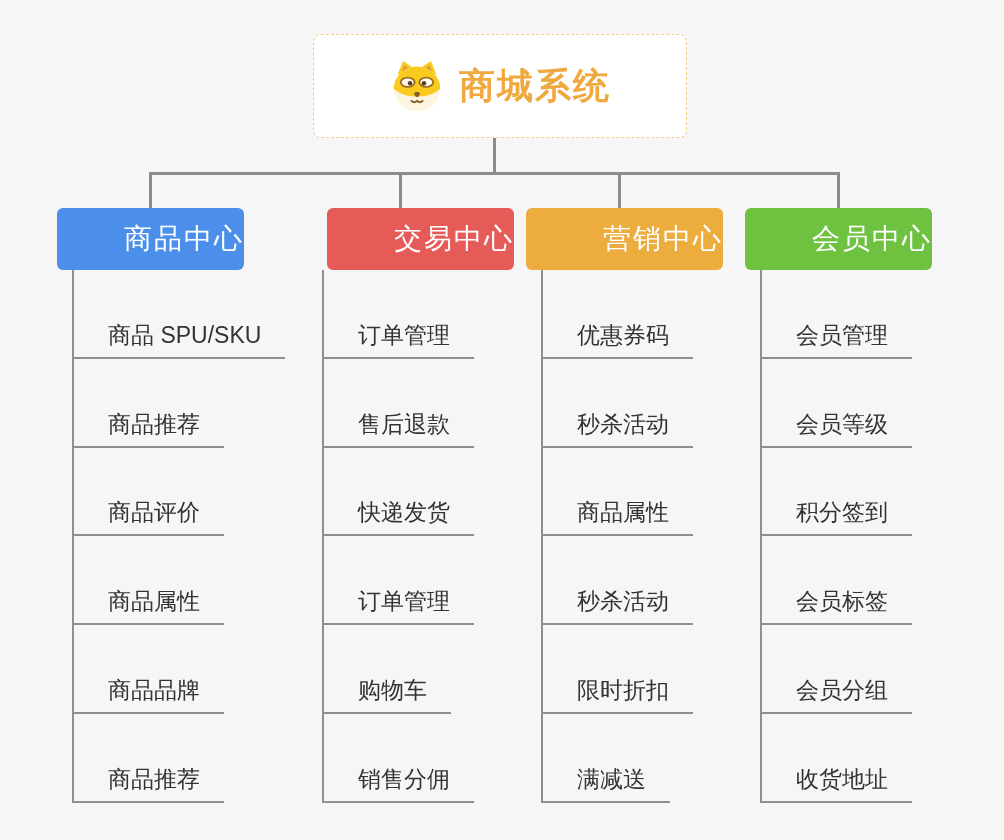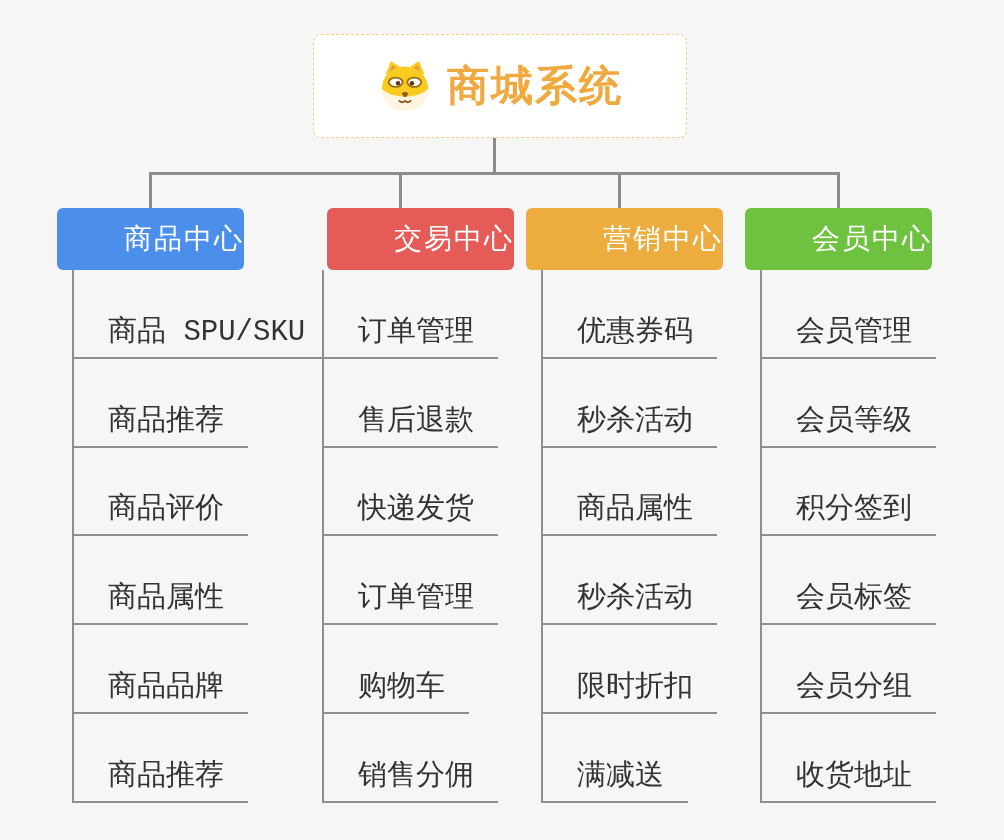--- a/index.html
+++ b/index.html
@@ -19,42 +19,42 @@
 
   
   .root-node{
     position:absolute;left:313px;top:34px;width:374px;height:104px;
     box-sizing:border-box;background:var(--root-bg,#fff);
     border:1px dashed var(--root-border,#f7cd88);
     border-radius:8px;
     display:flex;align-items:center;justify-content:center;gap:14px;
   }
   .root-title{
-    font-size:42px;font-weight:600;letter-spacing:2px;
+    font-size:36px;font-weight:600;letter-spacing:2px;
     color:var(--root-text,#f0a93f);
   }
 
   
   .branch{position:absolute;top:208px;width:250px;}
   .branch-header{
     width:187px;height:62px;border-radius:6px;
     display:flex;align-items:center;justify-content:flex-end;
     color:var(--node-text,#fff);font-size:28px;letter-spacing:2px;
   }
   .trunk{
     position:absolute;left:15px;top:62px;width:2px;height:533px;
     background:var(--underline,#8f8f8f);
   }
   .items{margin-left:15px;}
   .item-row{height:88.8px;display:flex;align-items:flex-end;}
   .item{
     display:inline-block;white-space:nowrap;
     border-bottom:2px solid var(--underline,#8f8f8f);
     padding:0 24px 6px 36px;
-    font-size:29px;color:var(--item-text,#333);font-family:Liberation Mono, monospace;
+    font-size:23px;color:var(--item-text,#333);
   }
 </style>
 </head>
 <body>
 
 <div class="canvas" id="canvas">
 
   <div class="line root-stem"></div>
   <div class="line top-horizontal"></div>
 

